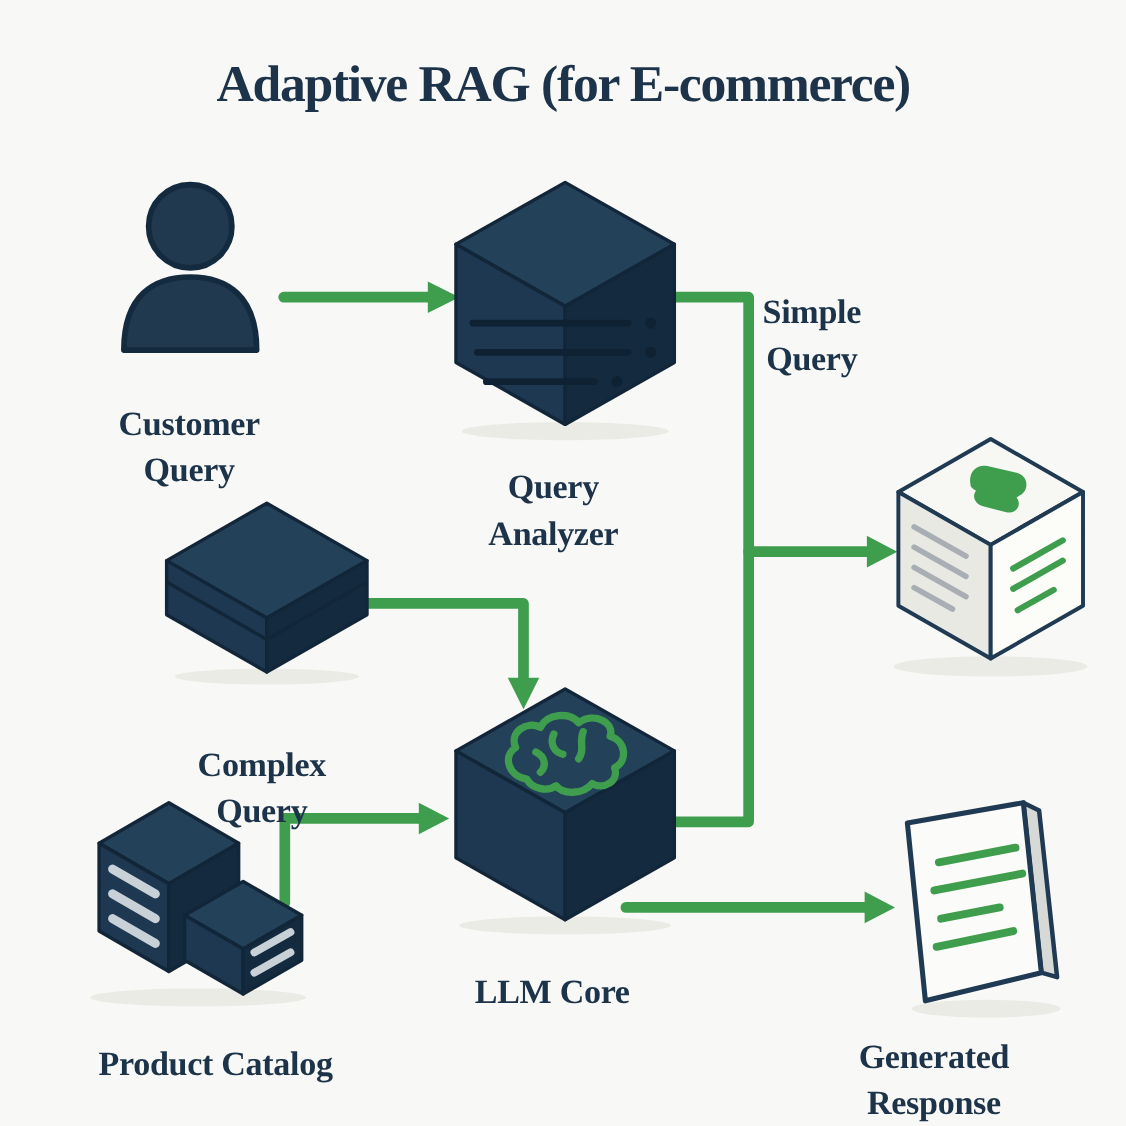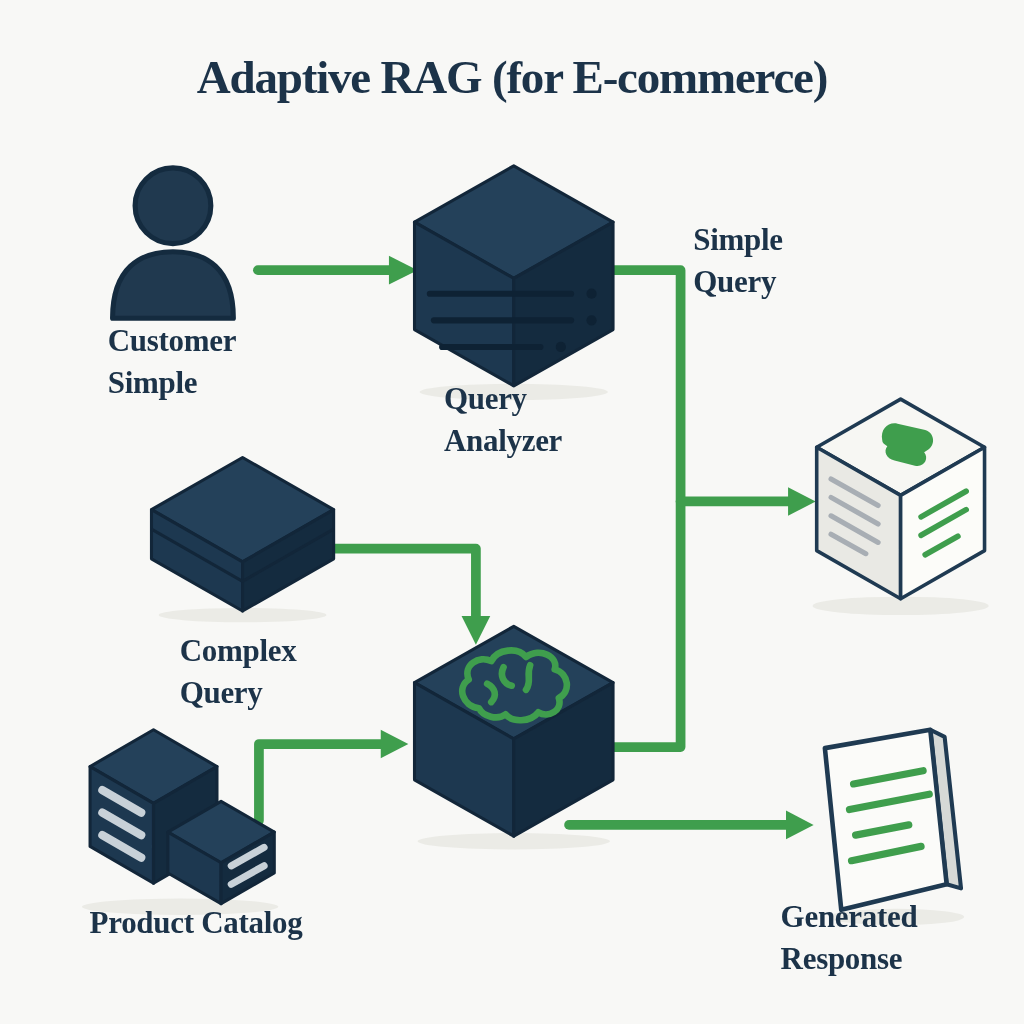--- a/index.html
+++ b/index.html
@@ -13,22 +13,22 @@
     font-family:Liberation Serif, serif;
     padding-left:24px;
   }
   .diagram-svg{position:absolute;inset:0;}
   .title{
     position:absolute;left:512px;top:50px;transform:translateX(-50%);
     font-size:47px;font-weight:700;letter-spacing:-1.2px;color:var(--text);white-space:nowrap;
   }
   .label{
     position:absolute;transform:translateX(-50%);
-    white-space:pre-line;color:var(--text);
-    font-weight:600;font-size:31px;line-height:1.34;letter-spacing:-0.3px;
+    white-space:pre-line;text-align:center;color:var(--text);
+    font-weight:600;font-size:31px;line-height:1.34;letter-spacing:-0.3px;margin-top:44px;
   }
   
   .ftop{fill:var(--navy-top)} .fleft{fill:var(--navy-left)} .fright{fill:var(--navy-right)}
   .edge3{stroke:var(--navy-edge);stroke-width:3;stroke-linejoin:round}
   .arrow{fill:none;stroke:var(--green);stroke-width:9.5;stroke-linecap:round;stroke-linejoin:round}
   .ahead{fill:var(--green);stroke:none}
   .groove{stroke:#0e2234;stroke-width:6;stroke-linecap:round;fill:none}
   .leddot{fill:#0e2234}
   .slat{stroke:#c8d1d8;stroke-width:8;stroke-linecap:round;fill:none}
   .slat2{stroke:#c8d1d8;stroke-width:7;stroke-linecap:round;fill:none}
@@ -163,23 +163,24 @@
       <path class="docline" d="M834 766 L902 753"></path>
       <path class="docline" d="M830 791 L908 776"></path>
       <path class="docline" d="M836 816 L888 806"></path>
       <path class="docline" d="M832 841 L900 827"></path>
     </g>
   </svg>
 
   <div class="title">Adaptive RAG (for E-commerce)</div>
 
   <div class="label" style="left:172px;top:320px">Customer
-Simple</div>
+Query</div>
   <div class="label" style="left:503px;top:378px">Query
 Analyzer</div>
   <div class="label" style="left:738px;top:219px">Simple
 Query</div>
   <div class="label" style="left:238px;top:630px">Complex
 Query</div>
+  <div class="label" style="left:502px;top:837px">LLM Core</div>
   <div class="label" style="left:196px;top:902px">Product Catalog</div>
   <div class="label" style="left:849px;top:896px">Generated
 Response</div>
 </div>
 
 </body></html>

